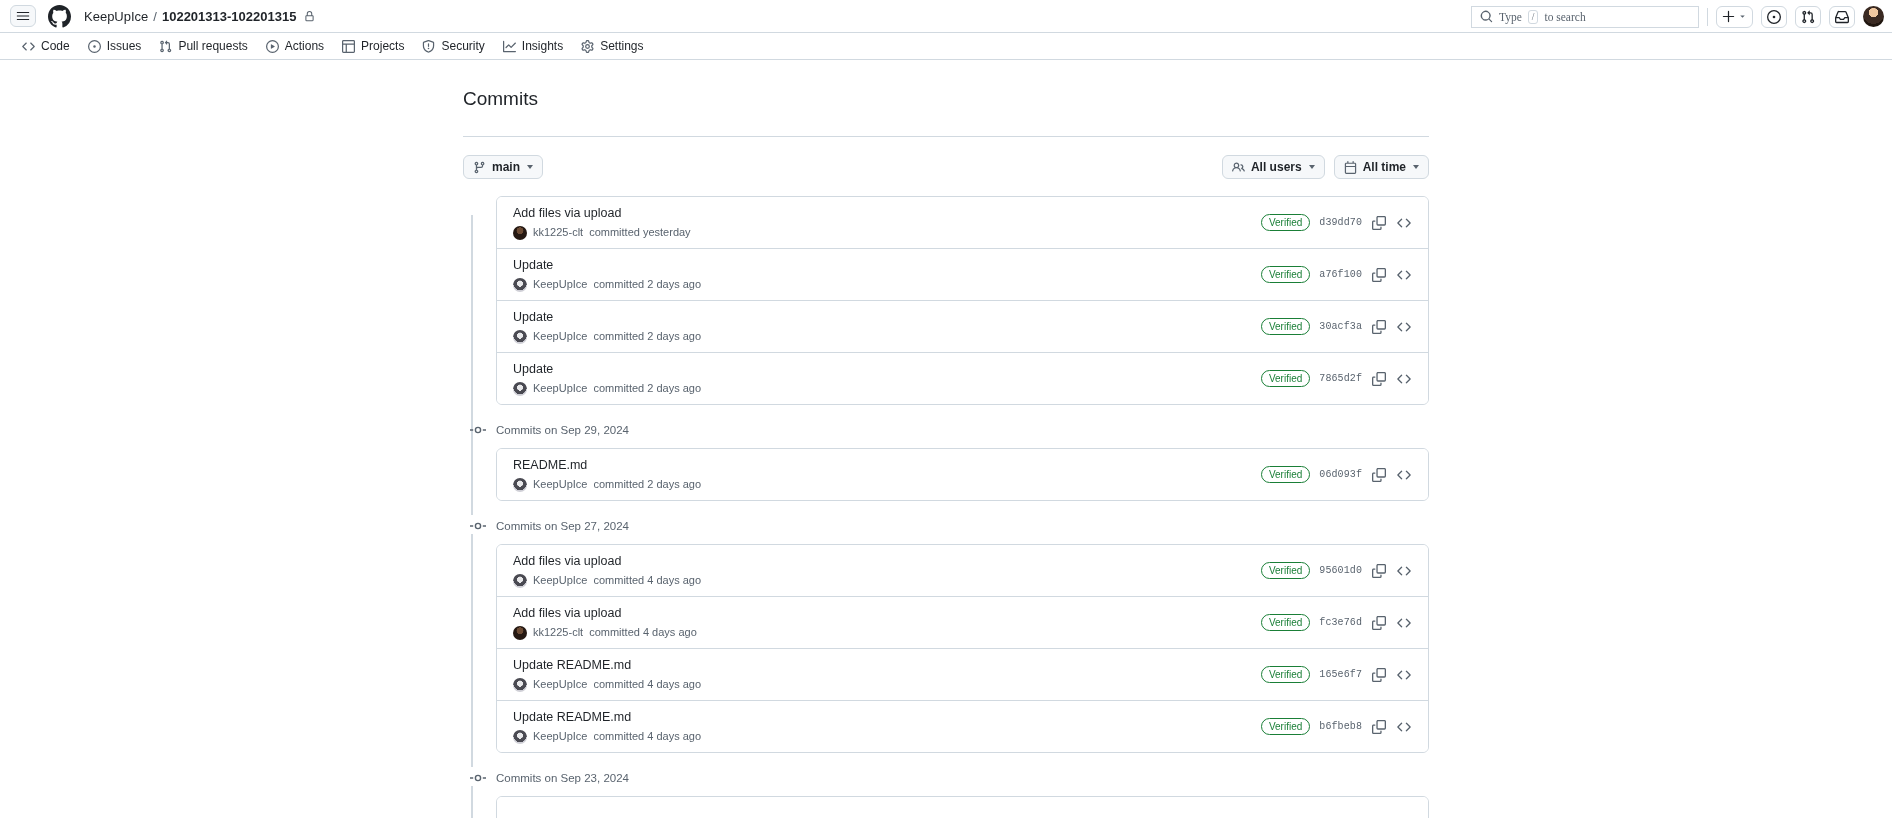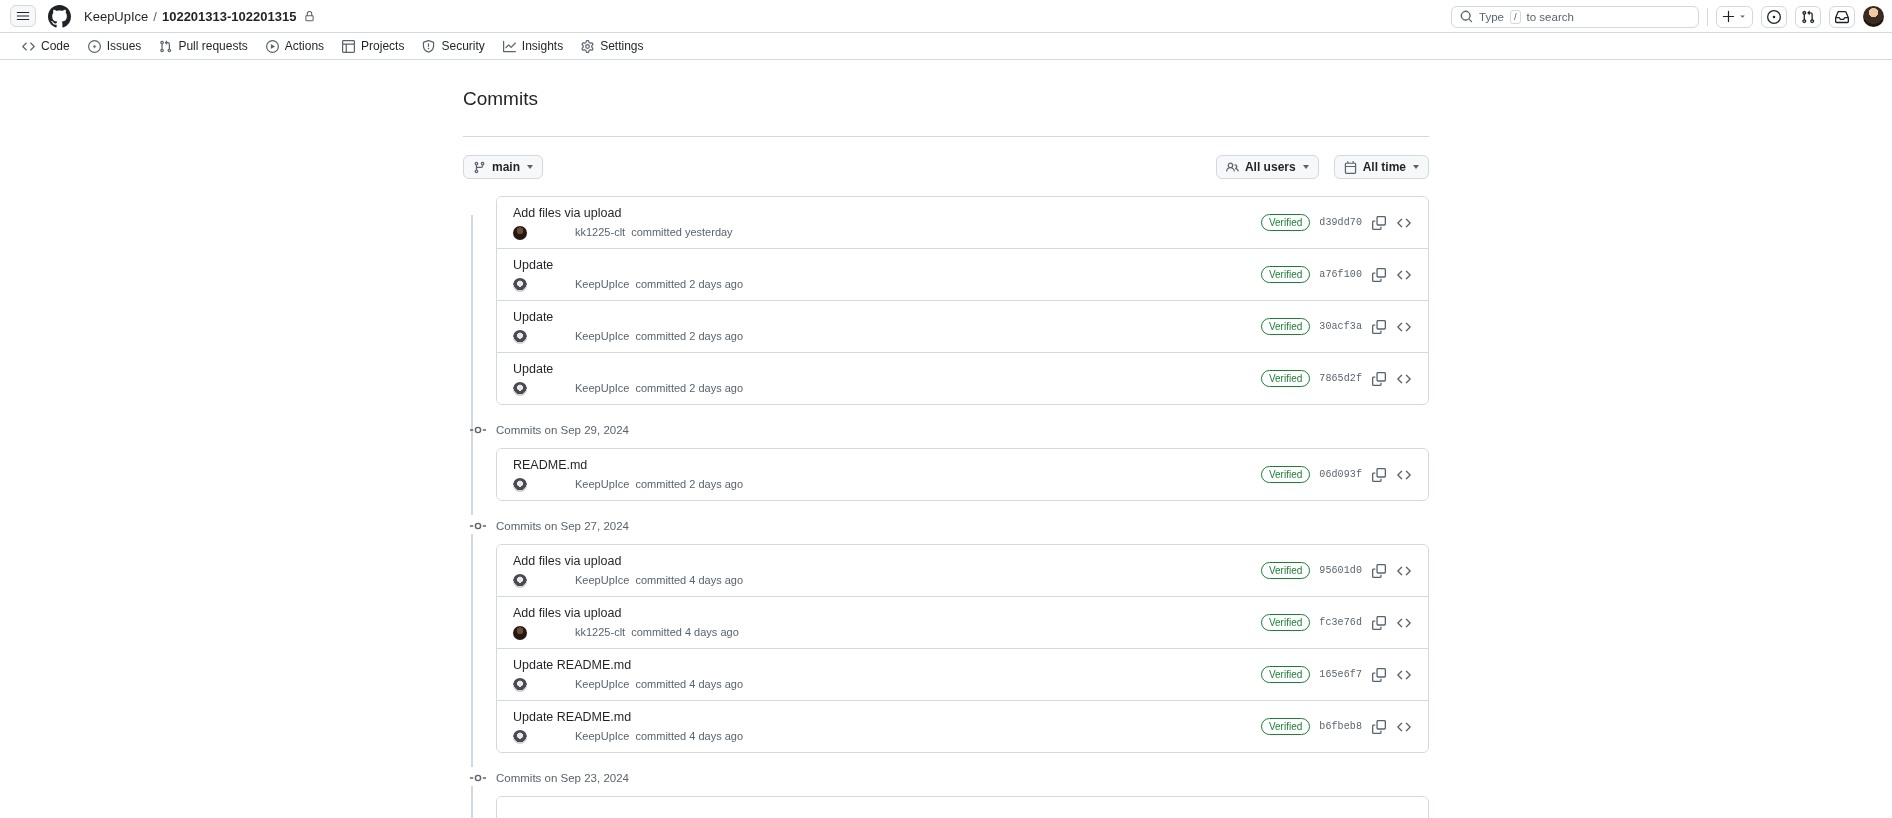--- a/index.html
+++ b/index.html
@@ -55,30 +55,31 @@
   .header-right {
     position: absolute;
     right: 8px;
     top: 0;
     height: 33px;
     display: flex;
     align-items: center;
     gap: 8px;
   }
   .search-box {
-    width: 248px; height: 22px;
+    width: 228px; height: 22px;
     border: 1px solid #d1d9e0;
-    border-radius: 6px;
+    border-radius: 0;
     background: #ffffff;
     display: flex; align-items: center;
     padding: 0 8px;
     gap: 6px;
     font-size: 11.5px;
     color: #59636e;
     cursor: text;
+    font-family: Liberation Serif, serif;
   }
   .search-box .kbd {
     border: 1px solid #d1d9e0;
     border-radius: 3px;
     padding: 0 3px;
     font-size: 9.5px;
     line-height: 12px;
     color: #59636e;
   }
   .vdiv { width: 1px; height: 18px; background: #d1d9e0; }
@@ -166,21 +167,21 @@
     cursor: pointer;
     white-space: nowrap;
   }
   .btn .caret {
     width: 0; height: 0;
     border-left: 3.5px solid transparent;
     border-right: 3.5px solid transparent;
     border-top: 4px solid #59636e;
     margin-left: 1px;
   }
-  .filters { display: flex; gap: 15px; }
+  .filters { display: flex; gap: 9px; }
 
   
   .timeline { position: relative; }
   .group { position: relative; }
   .group-head {
     display: flex;
     align-items: center;
     height: 21px;
     position: relative;
     margin-left: 6px;
@@ -240,21 +241,21 @@
     line-height: 15px;
   }
   .av {
     width: 14px; height: 14px;
     border-radius: 50%;
     flex: 0 0 auto;
     display: inline-block;
   }
   .av.dark   { background: radial-gradient(circle at 50% 35%, #6b4a33 0 30%, #241812 31% 100%); }
   .av.light  { background: radial-gradient(circle at 50% 40%, #e8e8ea 0 28%, #4a4a52 29% 60%, #cfcfd6 61% 100%); }
-  .commit-author { color: #59636e; cursor: pointer; margin-left: 42px; }
+  .commit-author { color: #59636e; cursor: pointer; }
 
   .commit-right {
     display: flex;
     align-items: center;
     gap: 9px;
     flex: 0 0 auto;
   }
   .verified {
     border: 1px solid #1a7f37;
     color: #1a7f37;

